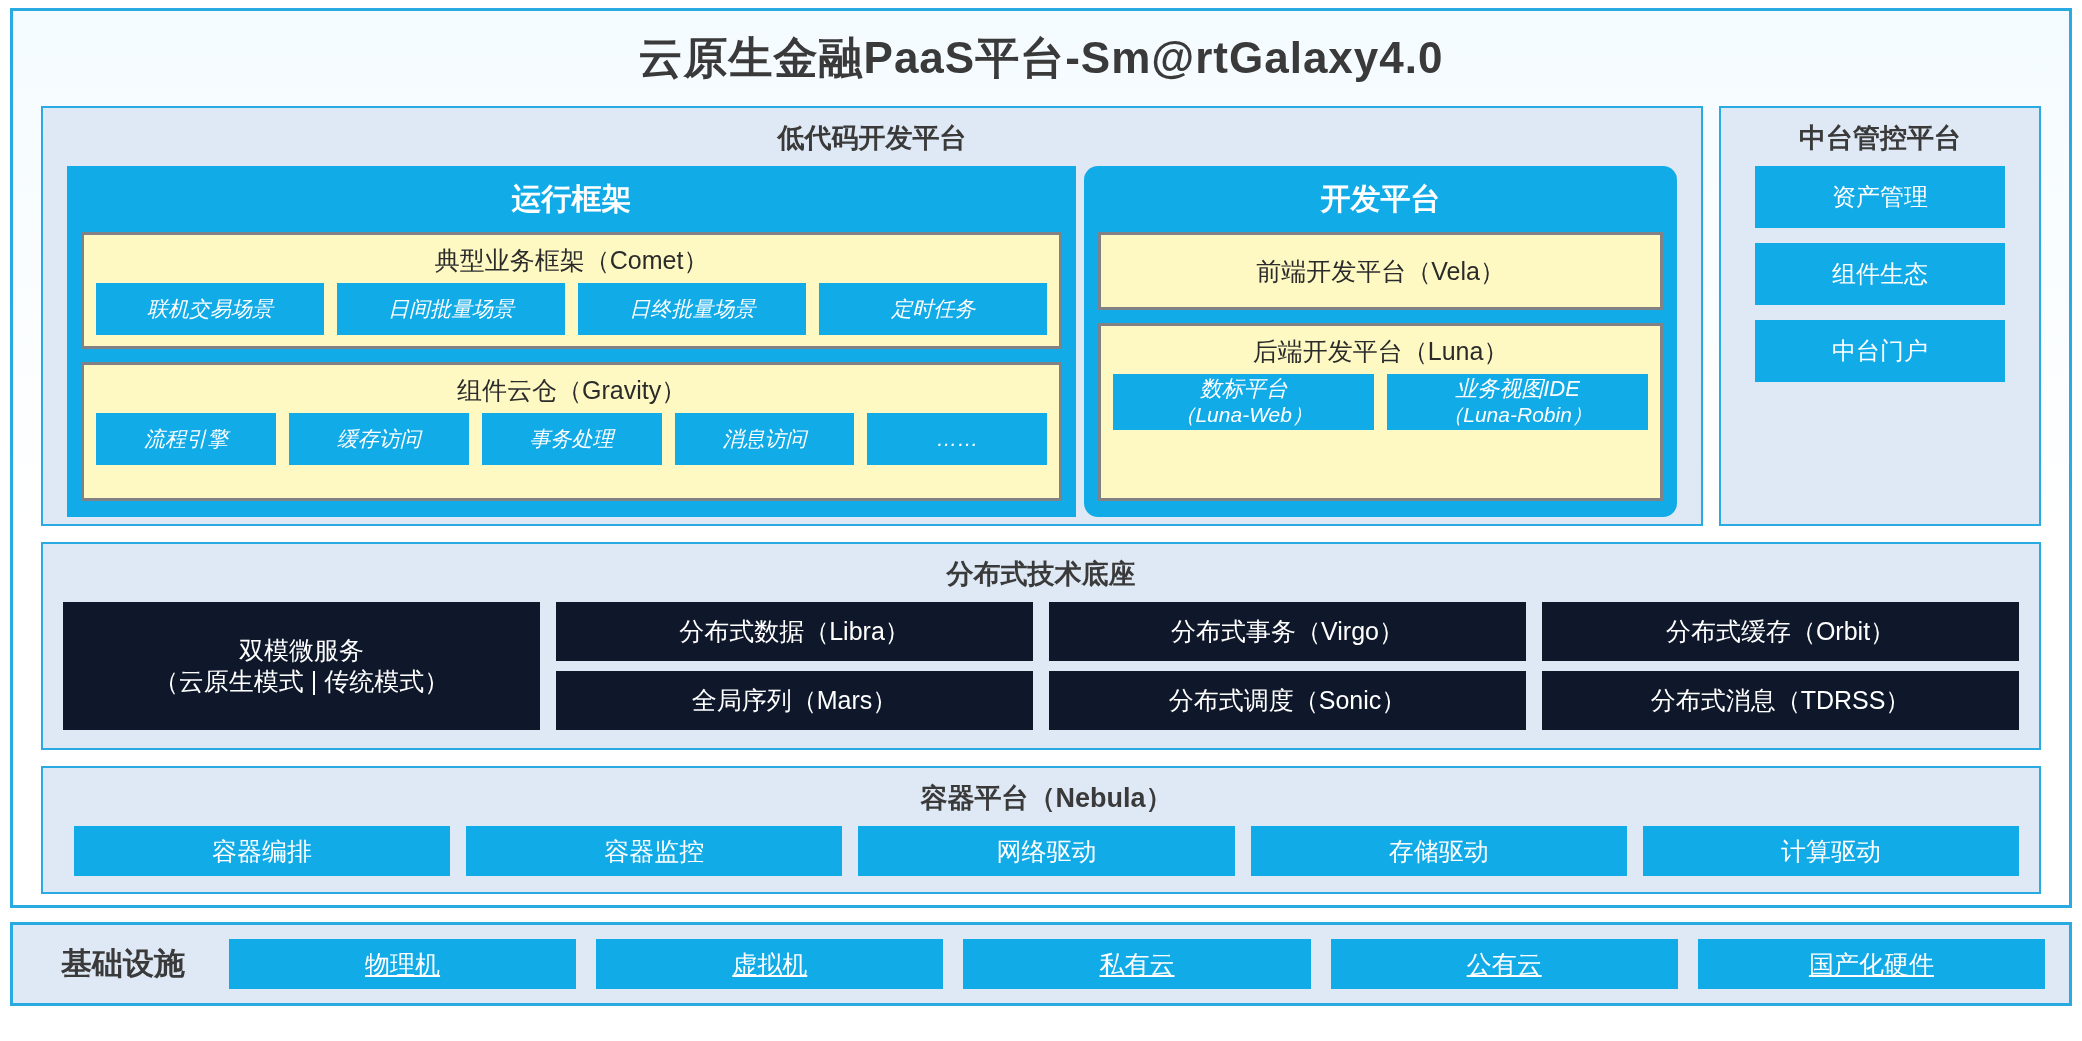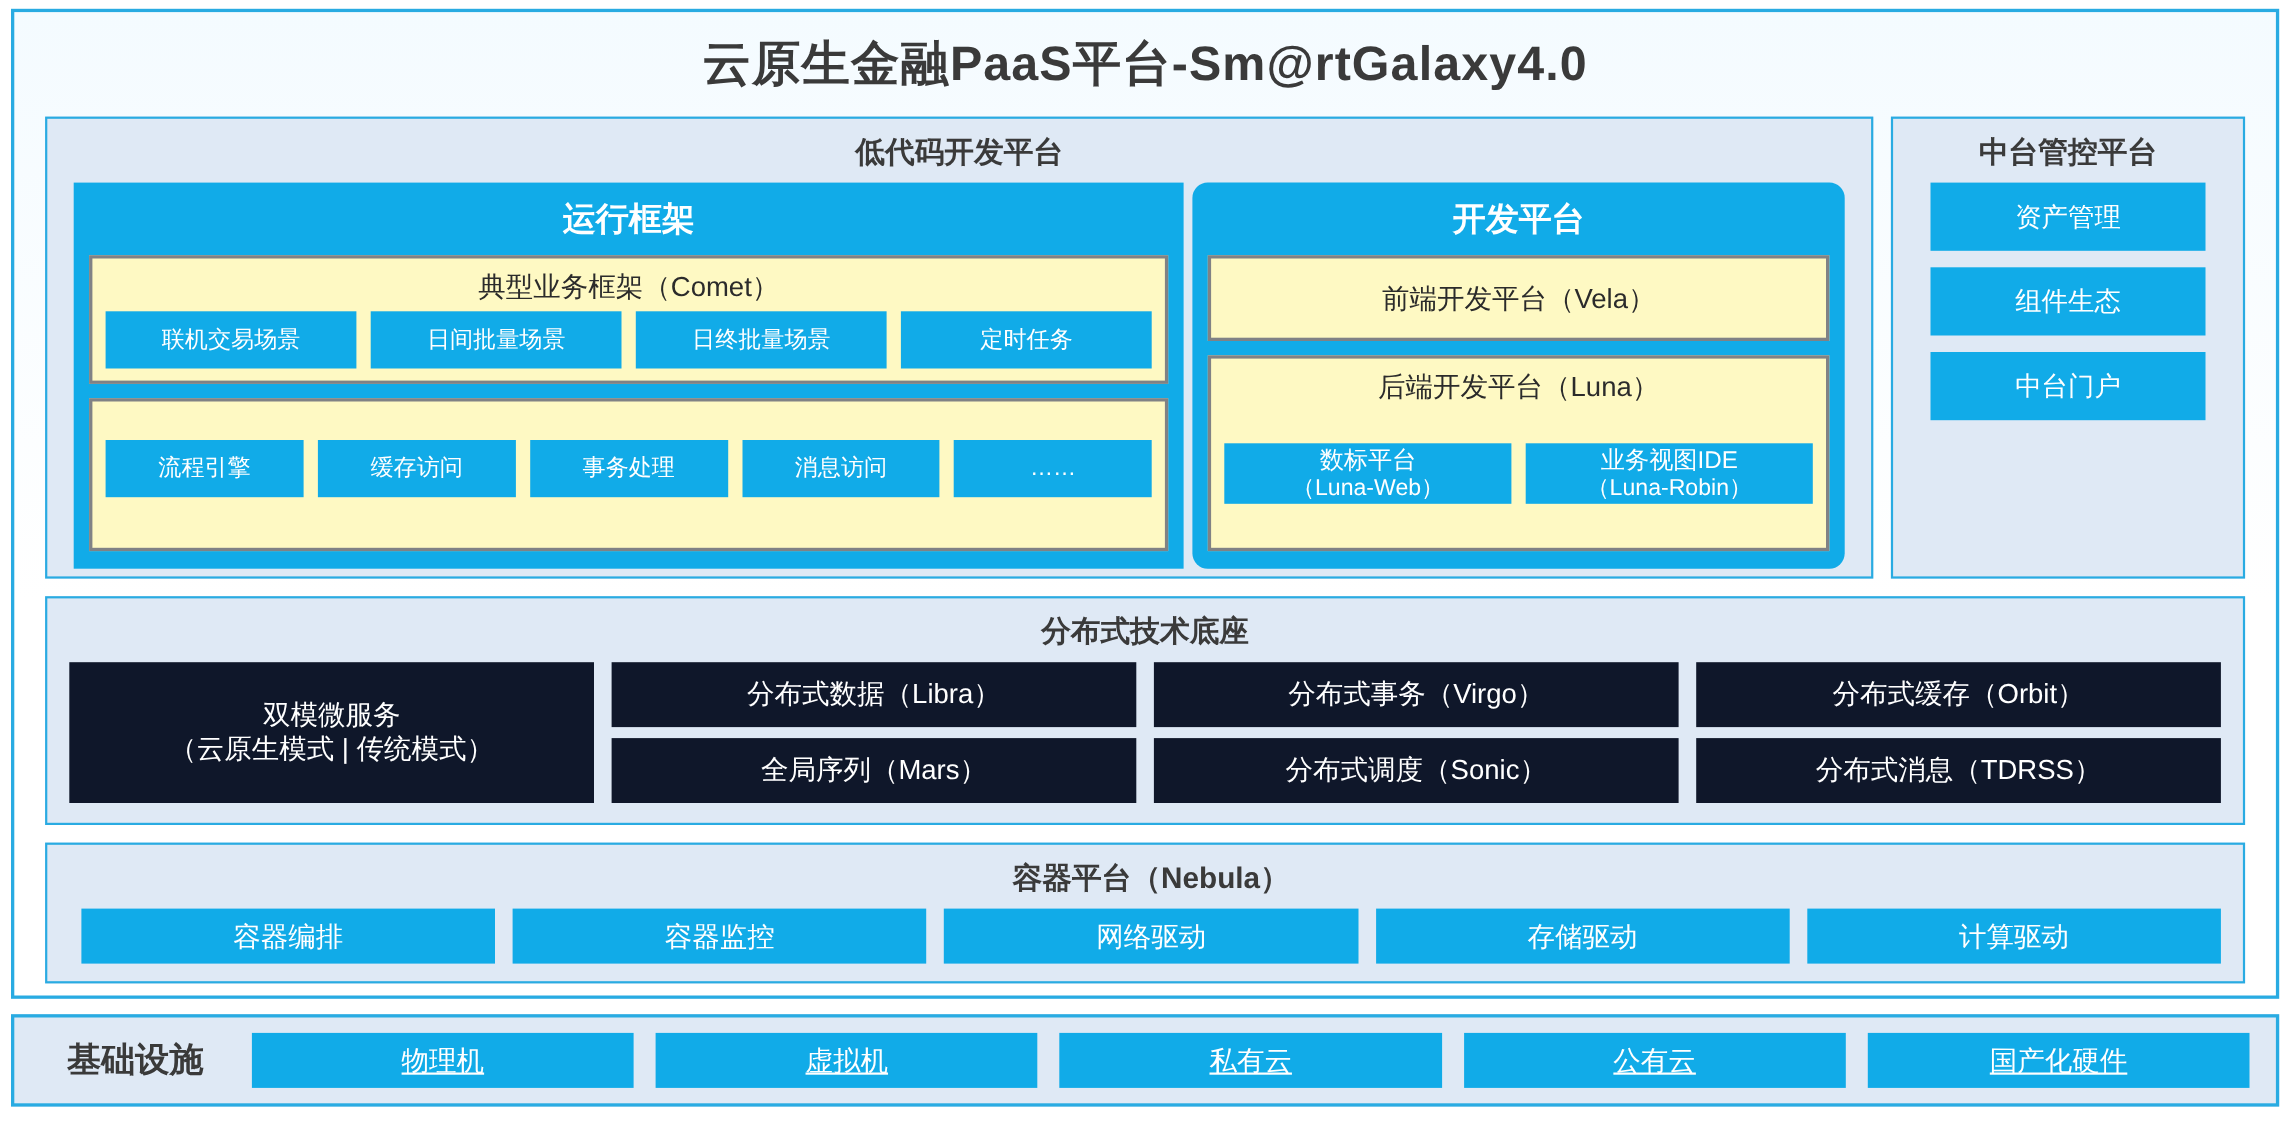--- a/index.html
+++ b/index.html
@@ -104,21 +104,22 @@
     color:#2b2b2b;
     padding:9px 0 6px 0;
     flex:0 0 auto;
     white-space:nowrap;
   }
   .chip-row{
     display:flex;
     gap:13px;
     padding:0 12px 11px 12px;
     flex:1 1 auto;
-    align-items:center;
+    align-items:flex-start;
+    font-style:italic;
   }
   .chip{
     flex:1 1 0;
     background:#11ABE8;
     color:#ffffff;
     font-size:21px;
     display:flex;align-items:center;justify-content:center;
     text-align:center;
     min-height:52px;
     line-height:1.15;
@@ -243,20 +244,21 @@
                 <div class="whitebox-title">典型业务框架（Comet）</div>
                 <div class="chip-row">
                   <div class="chip">联机交易场景</div>
                   <div class="chip">日间批量场景</div>
                   <div class="chip">日终批量场景</div>
                   <div class="chip">定时任务</div>
                 </div>
               </div>
 
               <div class="whitebox gravity">
+                <div class="whitebox-title">组件云仓（Gravity）</div>
                 <div class="chip-row">
                   <div class="chip">流程引擎</div>
                   <div class="chip">缓存访问</div>
                   <div class="chip">事务处理</div>
                   <div class="chip">消息访问</div>
                   <div class="chip">……</div>
                 </div>
               </div>
 
             </div>

